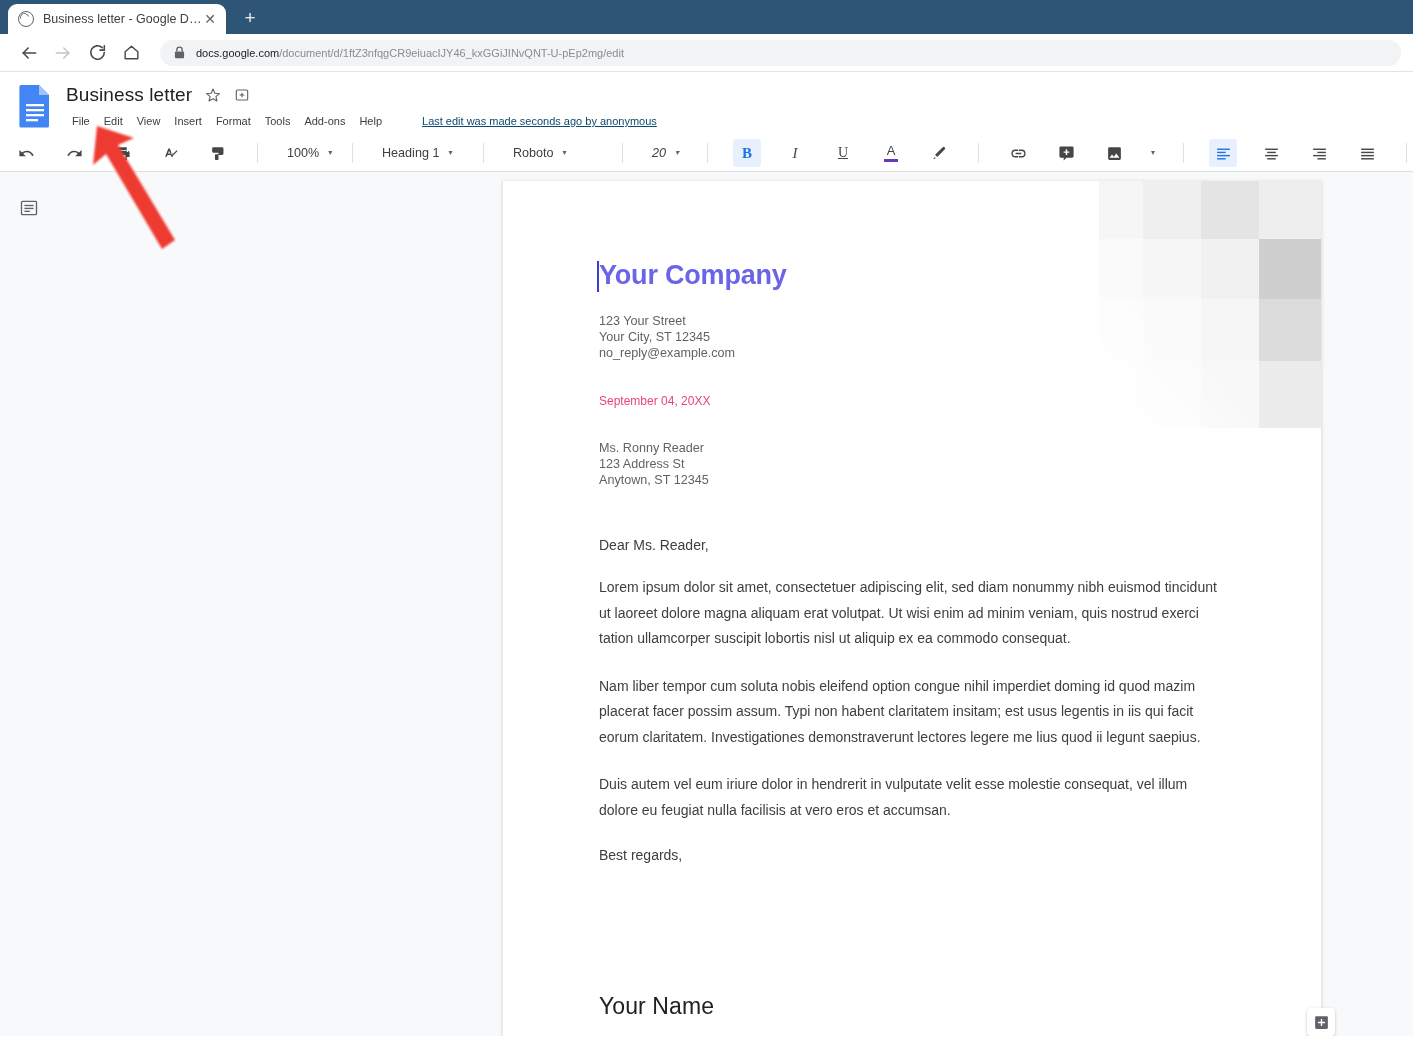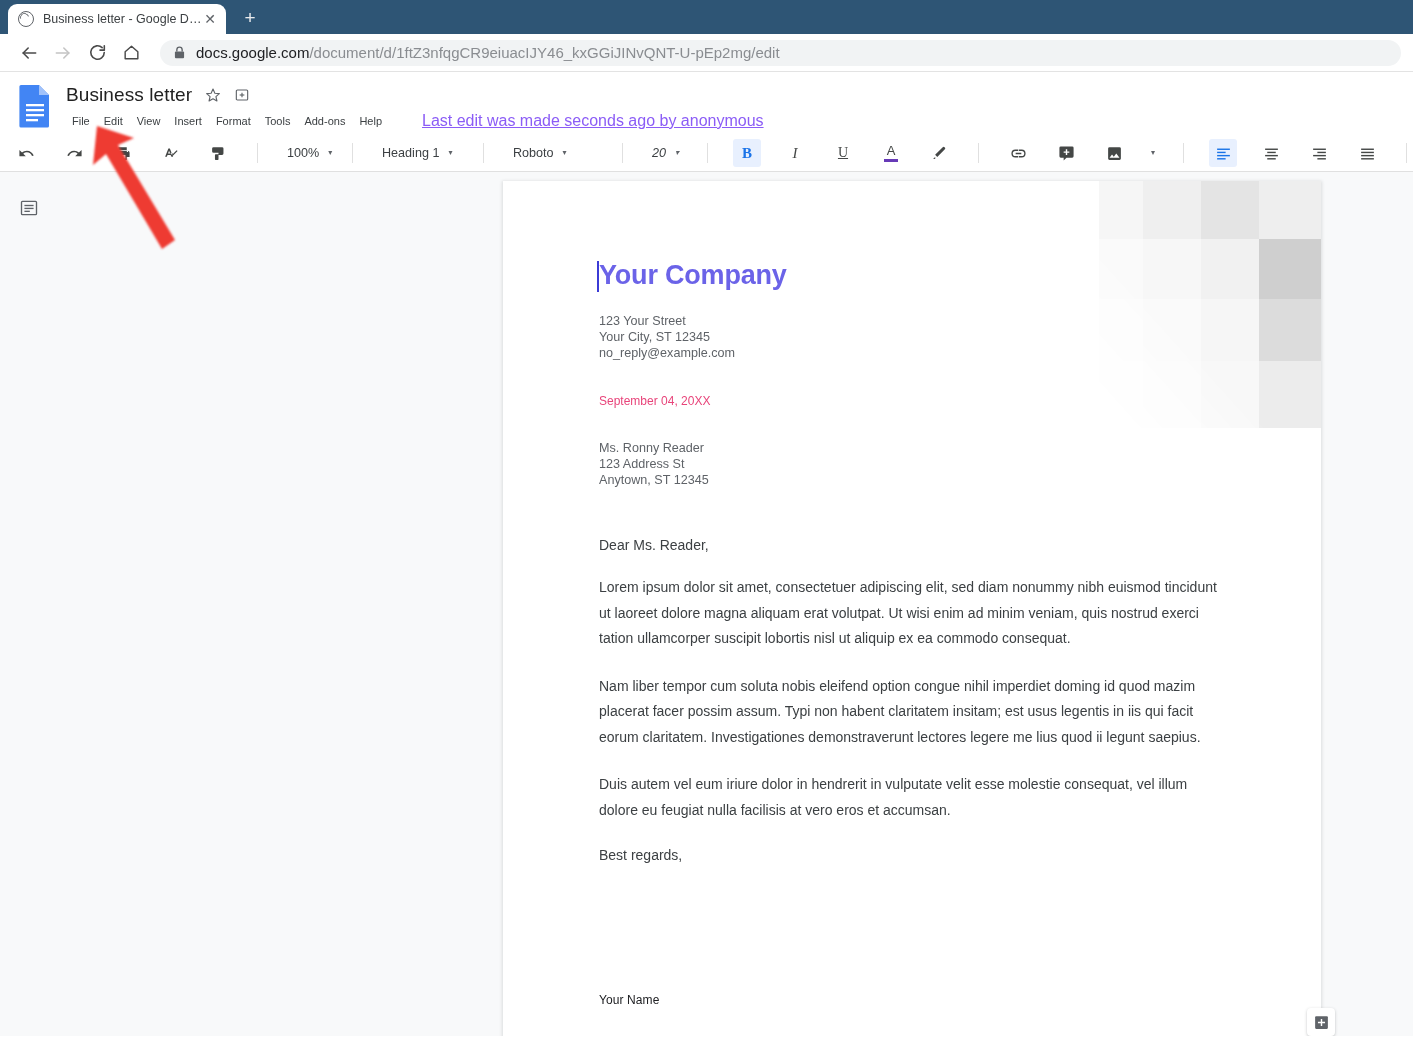--- a/index.html
+++ b/index.html
@@ -95,21 +95,21 @@
   .nav-btn.disabled { color: #c4c4c4; }
   .omnibox {
     flex: 1 1 auto;
     height: 26px;
     background: #f1f3f4;
     border-radius: 13px;
     margin-left: 12px;
     display: flex;
     align-items: center;
     padding: 0 14px;
-    font-size: 15px;
+    font-size: 11px;
     color: #3c4043;
   }
   .lock-icon {
     margin-right: 11px;
     display: inline-flex;
     flex: 0 0 auto;
   }
   .url-text { white-space: nowrap; overflow: hidden; }
   .url-host { color: #202124; }
   .url-path { color: #8a8d91; }
@@ -153,22 +153,22 @@
   }
   .menu-item {
     font-size: 11px;
     color: #3c4043;
     padding: 2px 7px;
     border-radius: 3px;
     white-space: nowrap;
   }
   .menu-item:first-child { margin-left: -1px; }
   .last-edit {
-    font-size: 16px;
-    color: #8b5cf6;
+    font-size: 11px;
+    color: #0c4a6e;
     margin-left: 33px;
     text-decoration: underline;
     white-space: nowrap;
   }
 
   
   .toolbar {
     height: 37px;
     background: #fff;
     border-bottom: 1px solid #e0e0e0;
@@ -289,21 +289,21 @@
     line-height: 25.5px;
     margin-top: 22px;
     max-width: 625px;
   }
   .signoff {
     font-size: 14px;
     color: #3c4043;
     margin-top: 24px;
   }
   .signer-name {
-    font-size: 12px;
+    font-size: 23px;
     color: #202124;
     margin-top: 130px;
     letter-spacing: 0.1px;
   }
 
   
   .fab-comment {
     position: absolute;
     left: 1307px; top: 836px;
     width: 28px; height: 28px;

